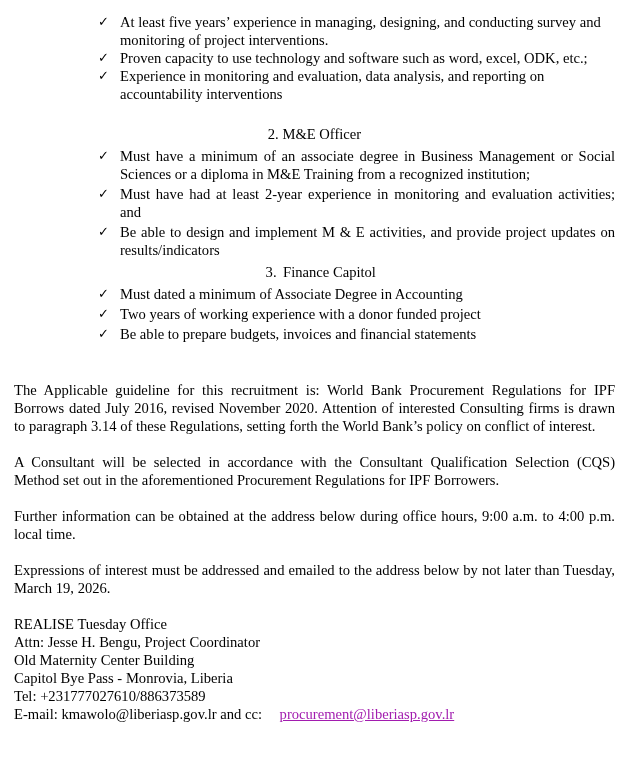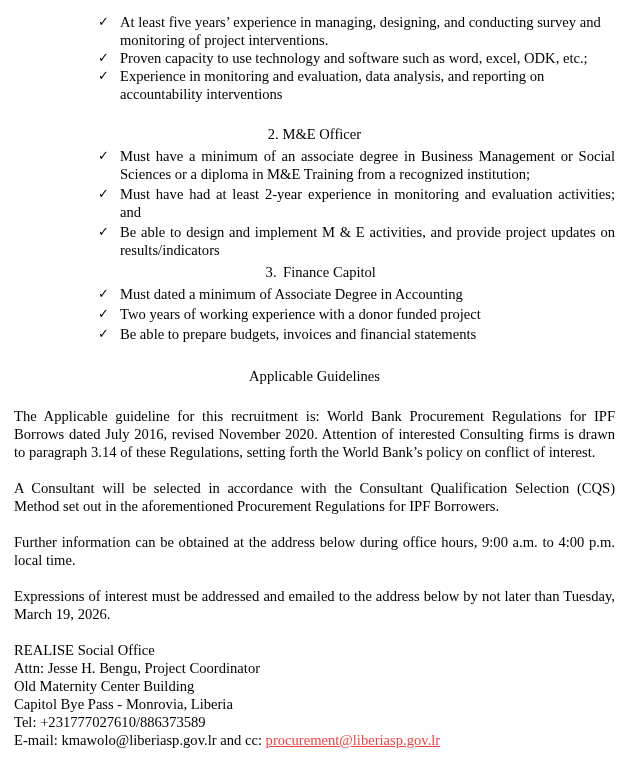--- a/index.html
+++ b/index.html
@@ -11,21 +11,21 @@
   .page { position: relative; padding: 13px 16px 0 14px; }
   ul.checks { list-style: none; margin: 0; padding: 0 0 0 106px; }
   ul.checks li { position: relative; margin: 0; }
   ul.checks li .chk { position: absolute; left: -22px; top: 0; font-size: 13px; }
   ul.checks.tight li { margin-bottom: 0; }
   ul.checks.spaced li { margin-bottom: 2px; }
   .justify { text-align: justify; }
   .heading { margin: 4px; text-align: center; }
   .gap { height: 18px; }
   p { margin: 0; }
-  a.link { color: #ef4444; text-decoration: underline; }
+  a.link { color: #a21caf; text-decoration: underline; margin-left: 14px; }
   .num3 { padding-left: 6px; }
   .num3 .n { display: inline-block; width: 24px; }
 </style>
 </head>
 <body>
 
 <div class="page">
 
   <ul class="checks tight">
     <li><span class="chk">✓</span><span>At least five years’ experience in managing, designing, and conducting survey and monitoring of project interventions.</span></li>
@@ -44,34 +44,33 @@
 
   <p class="heading num3"><span class="n">3.</span><span>Finance Capitol</span></p>
   <ul class="checks spaced">
     <li><span class="chk">✓</span><span>Must dated a minimum of Associate Degree in Accounting</span></li>
     <li><span class="chk">✓</span><span>Two years of working experience with a donor funded project</span></li>
     <li><span class="chk">✓</span><span>Be able to prepare budgets, invoices and financial statements</span></li>
   </ul>
 
   <div class="gap"></div>
 
-  <p class="heading">Applicable Guidelines</p>
   <div class="gap"></div>
 
   <p class="justify">The Applicable guideline for this recruitment is: World Bank Procurement Regulations for IPF Borrows dated July 2016, revised November 2020. Attention of interested Consulting firms is drawn to paragraph 3.14 of these Regulations, setting forth the World Bank’s policy on conflict of interest.</p>
   <div class="gap"></div>
   <p class="justify">A Consultant will be selected in accordance with the Consultant Qualification Selection (CQS) Method set out in the aforementioned Procurement Regulations for IPF Borrowers.</p>
   <div class="gap"></div>
   <p class="justify">Further information can be obtained at the address below during office hours, 9:00 a.m. to 4:00 p.m. local time.</p>
   <div class="gap"></div>
   <p class="justify">Expressions of interest must be addressed and emailed to the address below by not later than Tuesday, March 19, 2026.</p>
   <div class="gap"></div>
 
   <div>
-    <p>REALISE Social Office</p>
+    <p>REALISE Tuesday Office</p>
     <p>Attn: Jesse H. Bengu, Project Coordinator</p>
     <p>Old Maternity Center Building</p>
     <p>Capitol Bye Pass - Monrovia, Liberia</p>
     <p>Tel: +231777027610/886373589</p>
     <p><span>E-mail: kmawolo@liberiasp.gov.lr and cc: </span><a class="link">procurement@liberiasp.gov.lr</a></p>
   </div>
 
 </div>
 
 </body></html>

